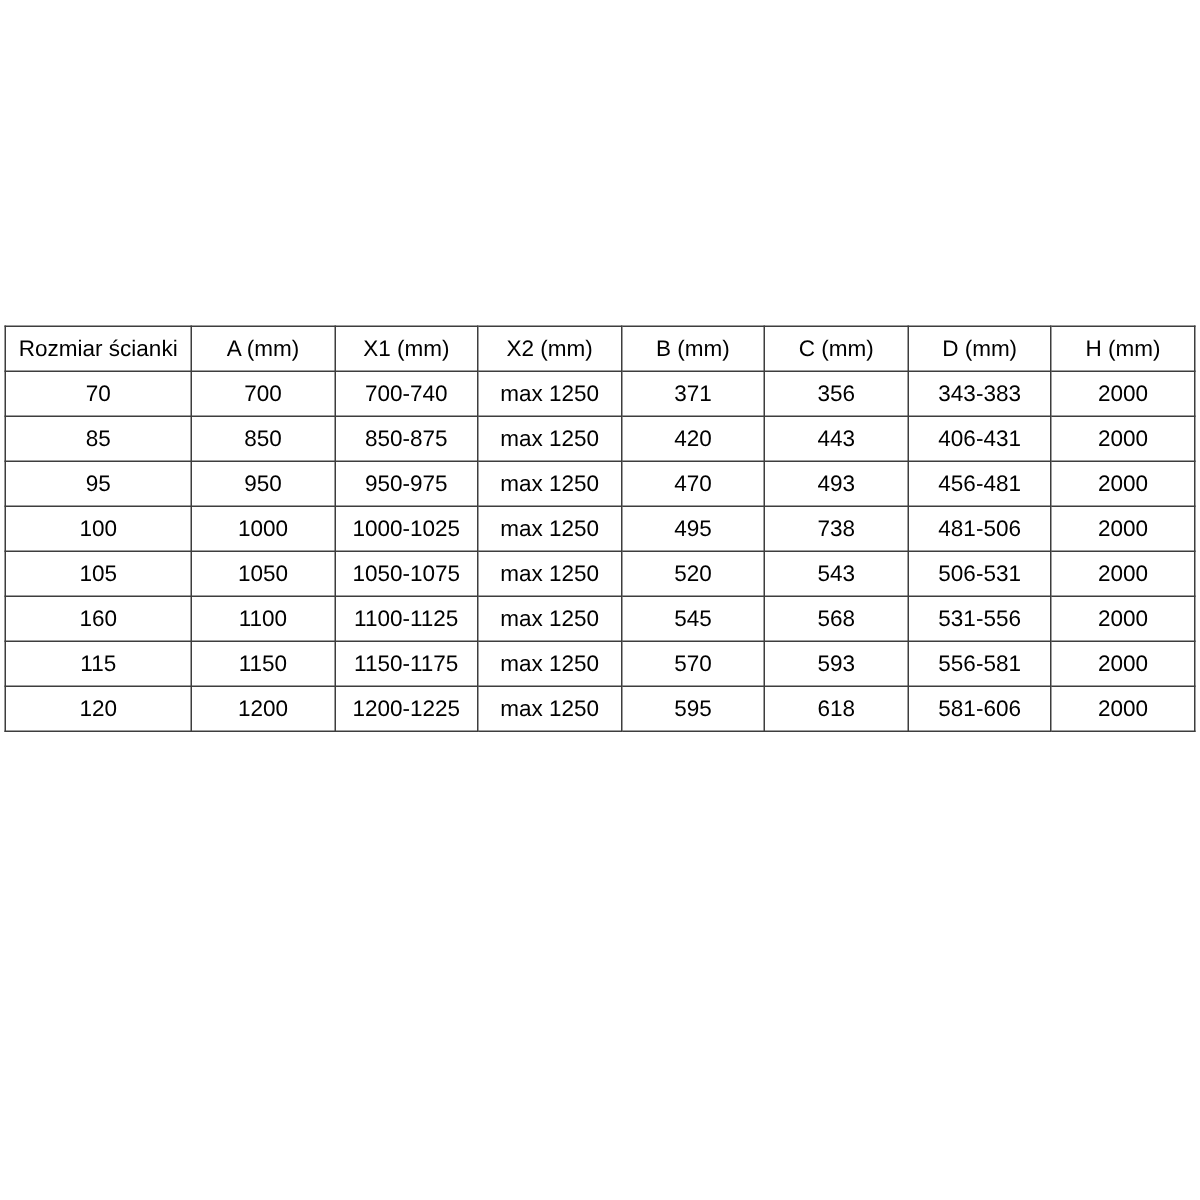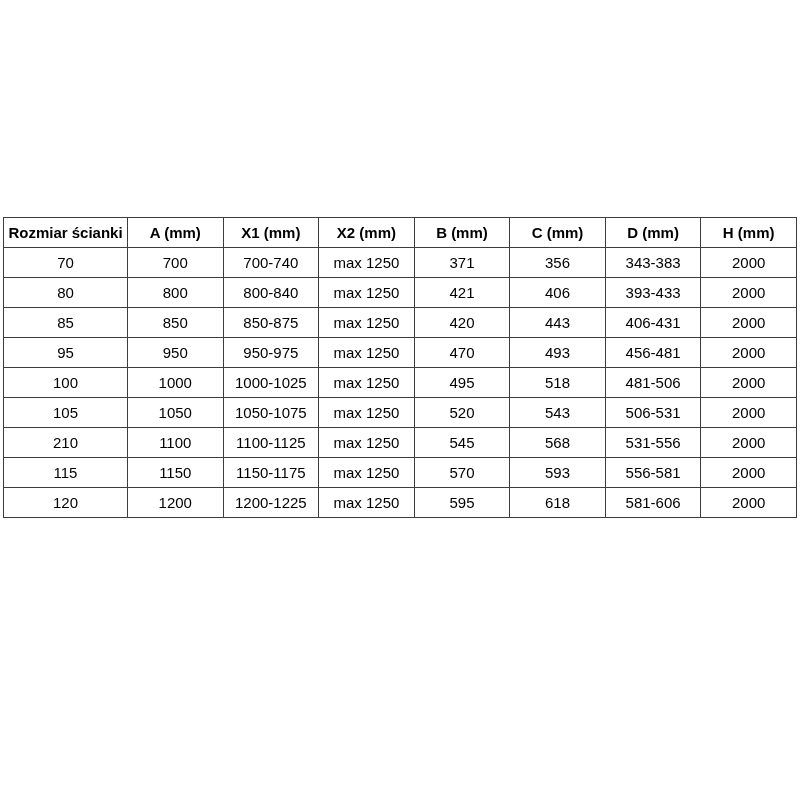--- a/index.html
+++ b/index.html
@@ -28,21 +28,21 @@
   th, td {
     border: 1px solid #3d3d3d;
     height: 29px;
     text-align: center;
     vertical-align: middle;
     font-size: 15px;
     padding: 0 2px;
     white-space: nowrap;
     overflow: hidden;
   }
-  th { font-weight: bold; }
+  th { font-weight: normal; }
 </style>
 </head>
 <body>
 
 <div class="table-wrap">
   <table>
     <colgroup>
       <col class="first">
       <col>
         <col>
@@ -69,30 +69,20 @@
           <td>70</td>
           <td>700</td>
           <td>700-740</td>
           <td>max 1250</td>
           <td>371</td>
           <td>356</td>
           <td>343-383</td>
           <td>2000</td>
         </tr>
         <tr>
-          <td>80</td>
-          <td>800</td>
-          <td>800-840</td>
-          <td>max 1250</td>
-          <td>421</td>
-          <td>406</td>
-          <td>393-433</td>
-          <td>2000</td>
-        </tr>
-        <tr>
           <td>85</td>
           <td>850</td>
           <td>850-875</td>
           <td>max 1250</td>
           <td>420</td>
           <td>443</td>
           <td>406-431</td>
           <td>2000</td>
         </tr>
         <tr>
@@ -104,36 +94,36 @@
           <td>493</td>
           <td>456-481</td>
           <td>2000</td>
         </tr>
         <tr>
           <td>100</td>
           <td>1000</td>
           <td>1000-1025</td>
           <td>max 1250</td>
           <td>495</td>
-          <td>518</td>
+          <td>738</td>
           <td>481-506</td>
           <td>2000</td>
         </tr>
         <tr>
           <td>105</td>
           <td>1050</td>
           <td>1050-1075</td>
           <td>max 1250</td>
           <td>520</td>
           <td>543</td>
           <td>506-531</td>
           <td>2000</td>
         </tr>
         <tr>
-          <td>210</td>
+          <td>160</td>
           <td>1100</td>
           <td>1100-1125</td>
           <td>max 1250</td>
           <td>545</td>
           <td>568</td>
           <td>531-556</td>
           <td>2000</td>
         </tr>
         <tr>
           <td>115</td>

